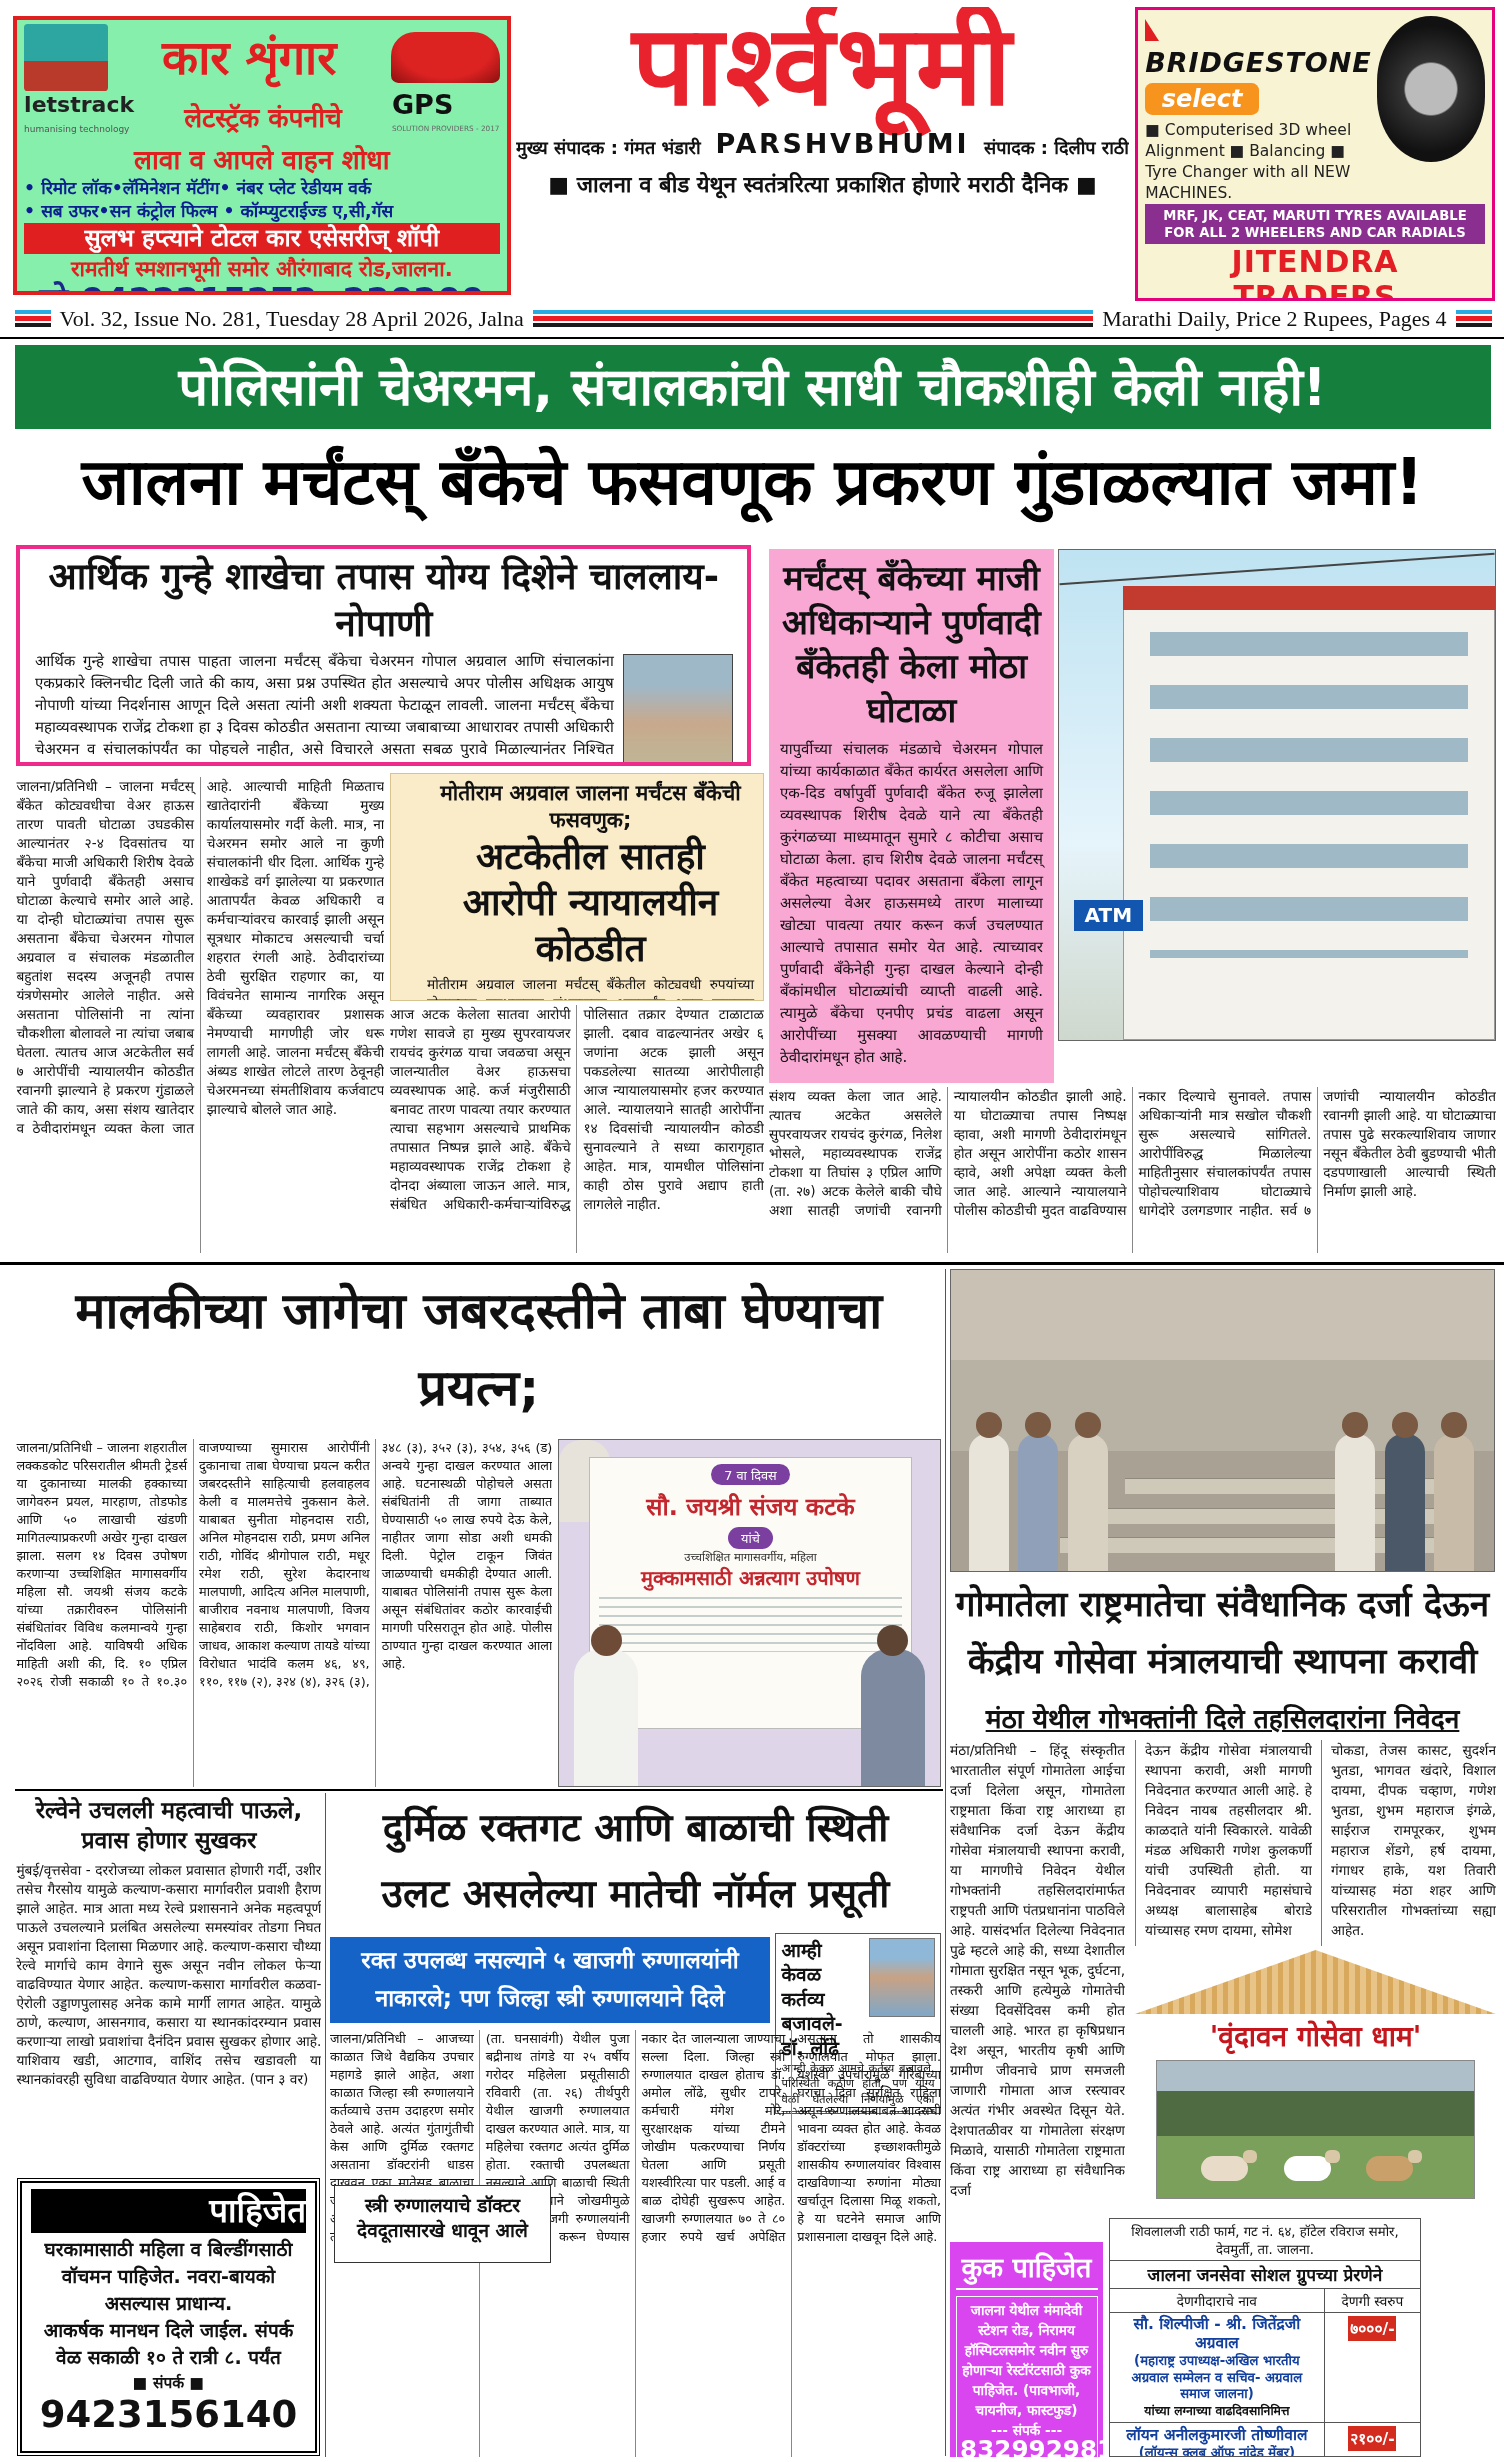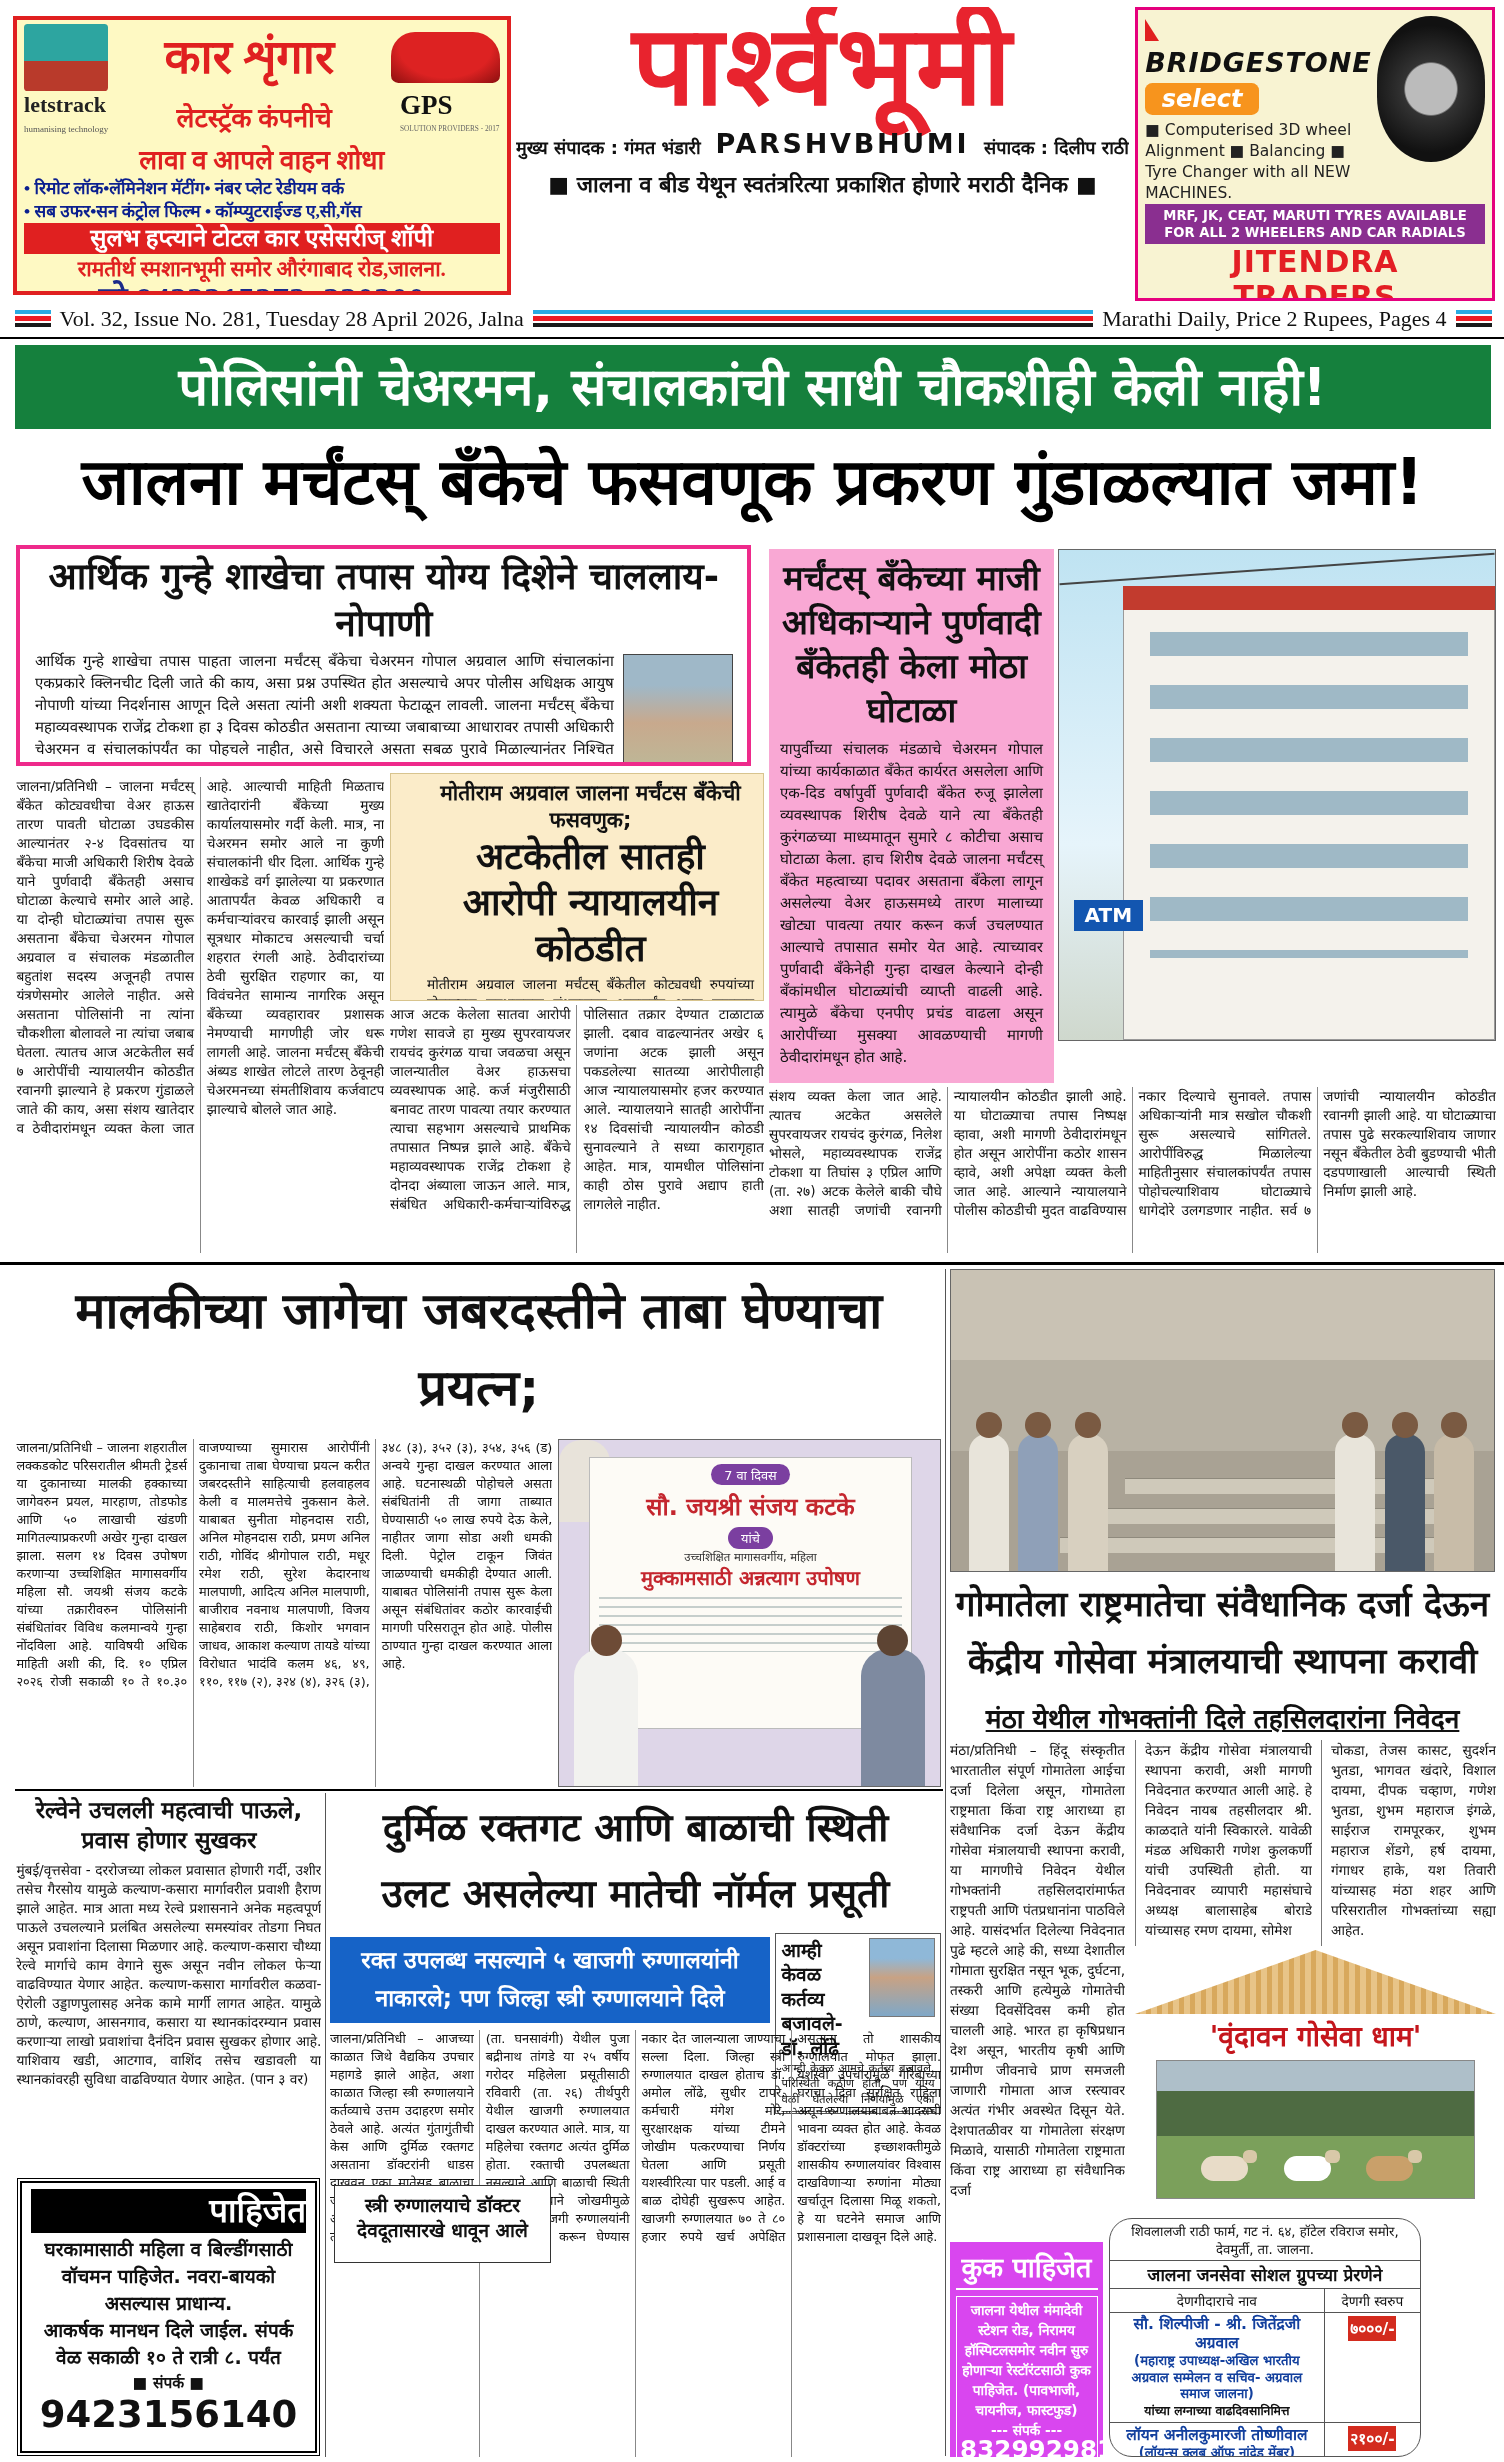--- a/index.html
+++ b/index.html
@@ -2,21 +2,21 @@
 <html style="font-size:14.6px"><head>
 <meta charset="utf-8">
 <style>
   html,body{margin:0;padding:0;background:#777;}
   .page{position:relative;width:1505px;height:2462px;background:#fff;margin:0 auto;
         font-family:"DejaVu Sans",sans-serif;color:#111;}
   .abs{position:absolute;overflow:hidden;box-sizing:border-box;}
   .ctr{text-align:center;}
   .b{font-weight:bold;}
   
-  .adL{border:4.6px solid #e02020;background:#fef9c3;padding:3.6px 7.3px;font-family:Liberation Serif, serif;}
+  .adL{border:4.6px solid #e02020;background:#86efac;padding:3.6px 7.3px;}
   .adL .ttl{color:#e02020;font-weight:900;font-size:47px;line-height:53px;text-align:center;}
   .adL .sub2{color:#e02020;font-weight:bold;font-size:26.4px;}
   .adL .blt{color:#0b1f8f;font-weight:bold;font-size:17.3px;line-height:23px;}
   .adL .band{background:#e02020;color:#fff;font-weight:bold;font-size:24px;line-height:31px;text-align:center;}
   .adL .addr{color:#e02020;font-weight:bold;font-size:21px;text-align:center;}
   .adL .ph{color:#1b2a8a;font-weight:900;font-size:34px;text-align:center;line-height:36px;}
   .truck{width:84px;height:67px;background:linear-gradient(180deg,#2da5a0 55%,#b93a2b 55%);border-radius:3.6px;}
   .car{width:109px;height:51px;background:radial-gradient(ellipse at 50% 30%,#d22 60%,#8a0f0f);border-radius:24px 27px 7.3px 7.3px;}
   .lets{font-weight:bold;font-size:22px;color:#222;line-height:20px;}
   .lets small{font-weight:normal;font-size:9px;color:#555;}
@@ -291,21 +291,21 @@
 
   <div class="abs cookbox" style="left:950px;top:2242px;width:153px;height:215px;">
     <div class="cookttl">कुक पाहिजेत</div>
     <div class="cookbody">
       <span>जालना येथील मंमादेवी स्टेशन रोड, निरामय हॉस्पिटलसमोर नवीन सुरु होणाऱ्या रेस्टॉरंटसाठी कुक पाहिजेत. (पावभाजी, चायनीज, फास्टफुड)</span>
       <div>--- संपर्क ---</div>
       <div class="cookph">8329929819</div>
     </div>
   </div>
 
-  <div class="abs dontbl" style="left:1109px;top:2218px;width:312px;height:239px;border-radius:23px;">
+  <div class="abs dontbl" style="left:1109px;top:2218px;width:312px;height:239px;">
     <div class="doncap">शिवलालजी राठी फार्म, गट नं. ६४, हॉटेल रविराज समोर, देवमुर्ती, ता. जालना.</div>
     <div class="donttl">जालना जनसेवा सोशल ग्रुपच्या प्रेरणेने</div>
     <div class="donhead">
       <div style="flex:1;border-right:0.9px solid #555;">देणगीदाराचे नाव</div>
       <div style="width:88px;">देणगी स्वरुप</div>
     </div>
     <div class="donrow">
       <div class="donname">
         <div class="nm">सौ. शिल्पीजी - श्री. जितेंद्रजी अग्रवाल</div>
         <div class="dt">(महाराष्ट्र उपाध्यक्ष-अखिल भारतीय अग्रवाल सम्मेलन व सचिव- अग्रवाल समाज जालना)</div>

